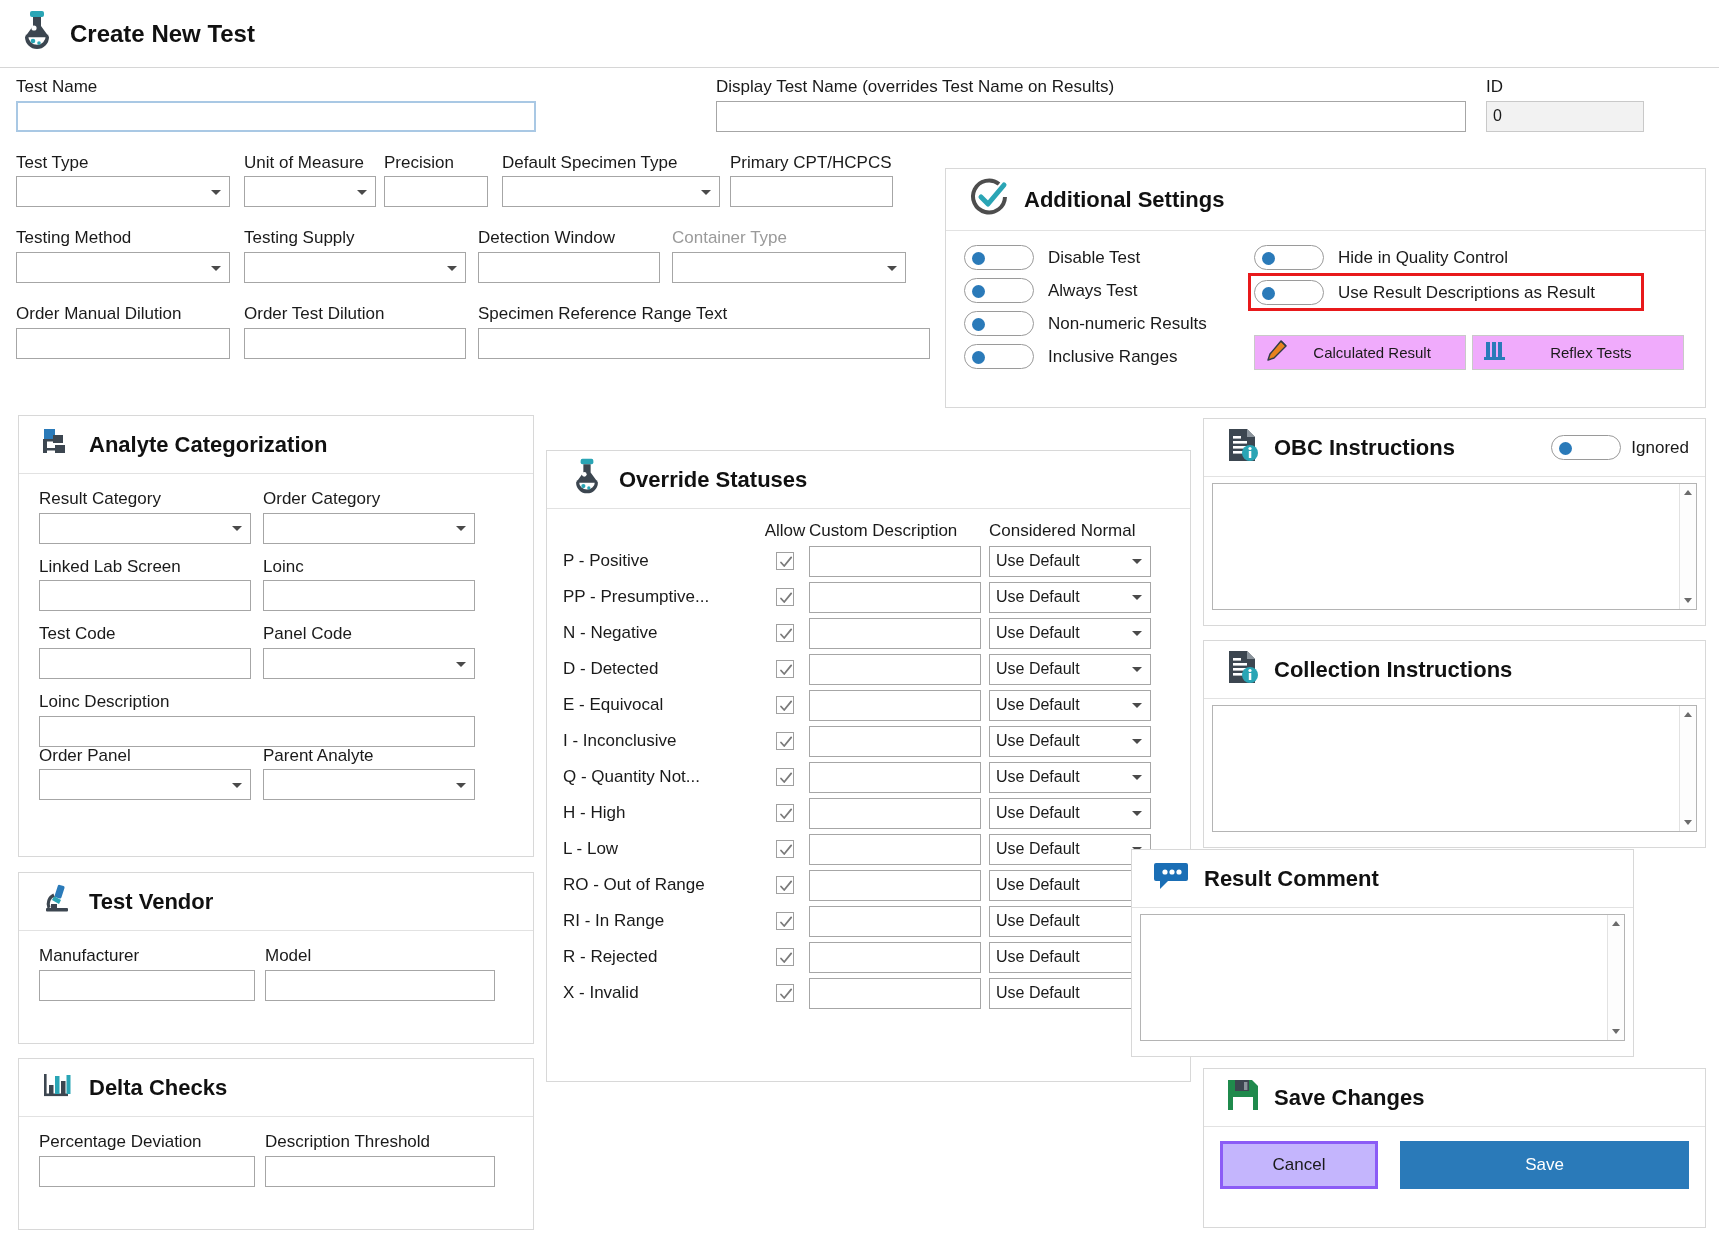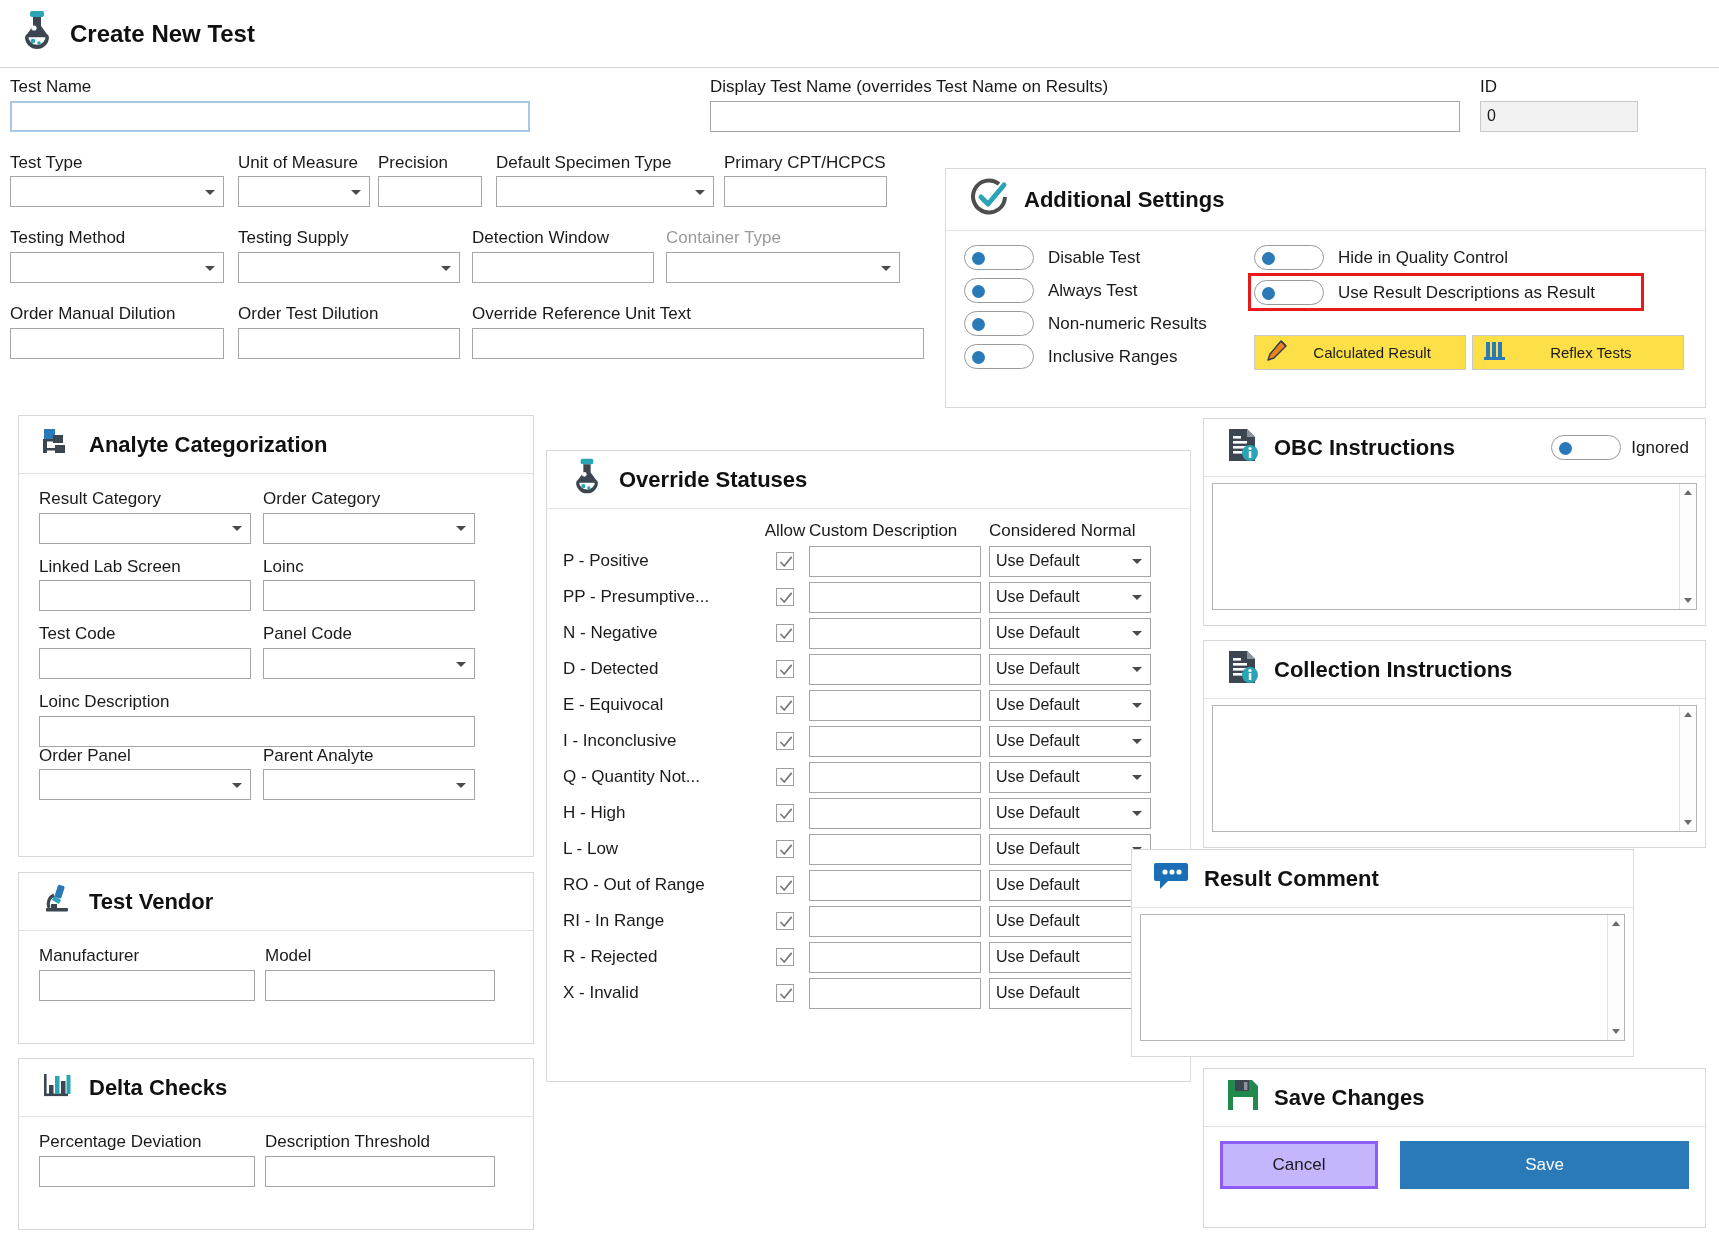--- a/index.html
+++ b/index.html
@@ -40,21 +40,21 @@
     position:relative; width:100%; display:block;
   }
   .sel .caret {
     position:absolute; right:8px; top:50%; margin-top:-2px;
     width:0; height:0; border-left:5px solid transparent;
     border-right:5px solid transparent; border-top:5px solid #4a4a4a;
   }
   .sel .val { font-size:16px; padding:5px 0 0 6px; display:block; color:#1a1a1a; }
 
   
-  .topform { position:absolute; left:10px; top:78px; width:1690px; }
+  .topform { position:absolute; left:16px; top:78px; width:1690px; }
   .row1 { display:flex; align-items:flex-end; }
 
   
   .card { border:1px solid #d8d8d8; background:#fff; position:absolute; }
   .card-head {
     height:58px; display:flex; align-items:center; padding-left:22px;
     border-bottom:1px solid #e2e2e2;
   }
   .card-head .ct { font-size:22px; font-weight:bold; color:#111; margin-left:14px; }
   .card-body { padding:16px 20px 18px 20px; }
@@ -65,21 +65,21 @@
     background:#fff; position:relative; display:inline-block; vertical-align:middle;
   }
   .toggle .knob {
     position:absolute; left:7px; top:50%; margin-top:-6px;
     width:13px; height:13px; border-radius:50%; background:#2a7ab9;
   }
   .tgrow { display:flex; align-items:center; margin-bottom:8px;text-align:right; }
   .tgrow .tlabel { margin-left:14px; font-size:17px; white-space:nowrap; }
 
   .iconbtn {
-    border:1px solid #c9c9c9; background:#fde047; height:35px;
+    border:1px solid #c9c9c9; background:#f0abfc; height:35px;
     display:flex; align-items:center; padding:0 10px; font-size:15px;
   }
   .iconbtn .ib-text { flex:1; text-align:center; }
 
   .redbox { position:absolute; border:3px solid #e8191b; }
 
   
   .os-head { display:flex; font-size:17px; margin-bottom:2px; }
   .os-row { display:flex; align-items:center; height:36px; }
   .os-name { width:198px; font-size:17px; }
@@ -224,21 +224,21 @@
       <div class="lbl">Order Manual Dilution</div>
       <input class="inp" value="" style="">
     </div>
     <div style="width:14px;"></div>
     <div style="width:222px;">
       <div class="lbl">Order Test Dilution</div>
       <input class="inp" value="" style="">
     </div>
     <div style="width:12px;"></div>
     <div style="width:452px;">
-      <div class="lbl">Override Reference Unit Text</div>
+      <div class="lbl">Specimen Reference Range Text</div>
       <input class="inp" value="" style="">
     </div>
   </div>
 </div>
 
 <div class="card" style="left:945px; top:168px; width:761px; height:240px;">
   <div class="card-head" style="height:62px;">
     <span>
       <svg width="42" height="42" viewBox="0 0 42 42">
         <path d="M31 8 A16 16 0 1 0 37 21" fill="none" stroke="#4d4d4d" stroke-width="4"></path>

